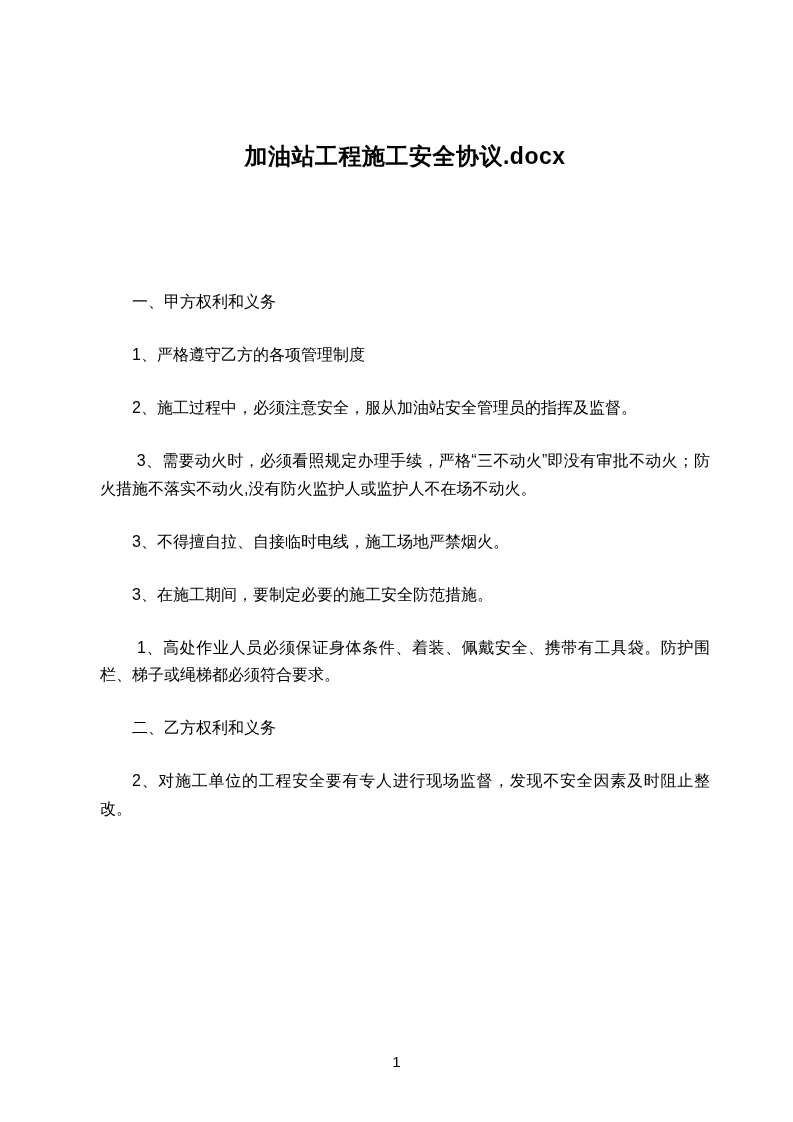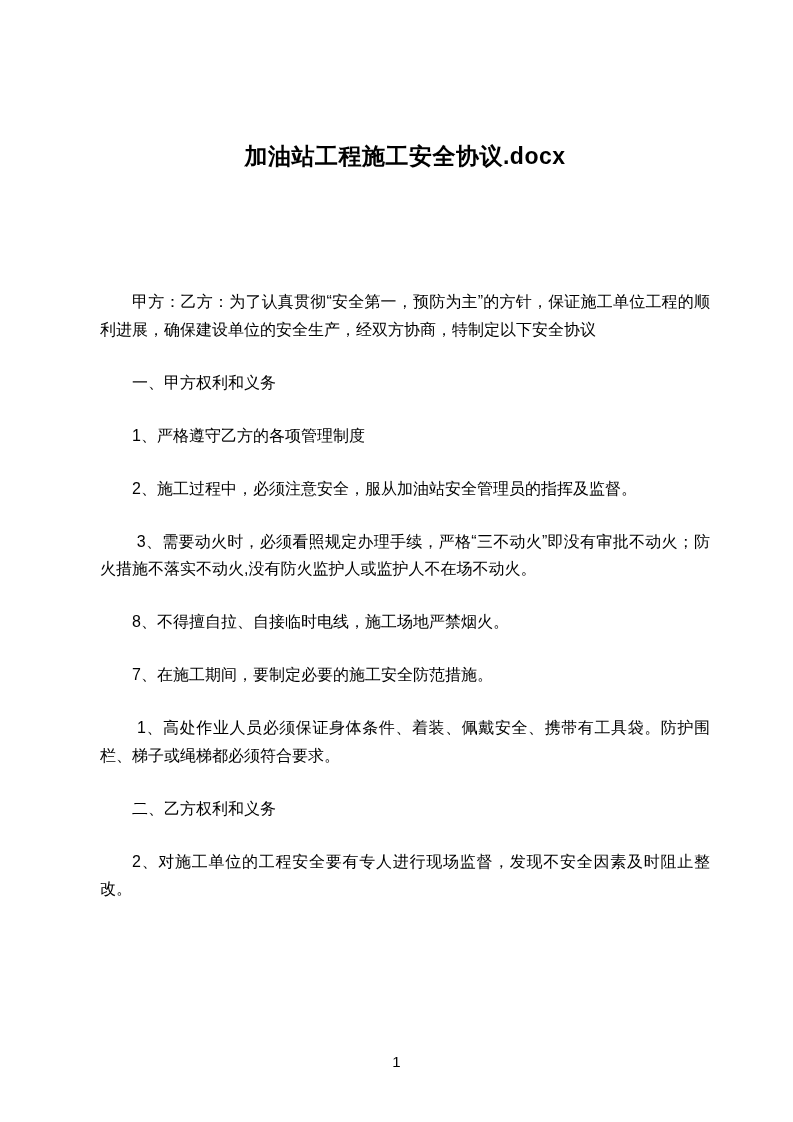--- a/index.html
+++ b/index.html
@@ -50,26 +50,25 @@
     line-height: 20px;
   }
 </style>
 </head>
 <body>
 
 <div class="page">
   <div class="content">
     <h1 class="doc-title">加油站工程施工安全协议.docx</h1>
 
-    <p class="para">甲方：乙方：为了认真贯彻“安全第一，预防为主”的方针，保证施工单位工程的顺利进展，确保建设单位的安全生产，经双方协商，特制定以下安全协议</p>
     <p class="para">一、甲方权利和义务</p>
     <p class="para">1、严格遵守乙方的各项管理制度</p>
     <p class="para">2、施工过程中，必须注意安全，服从加油站安全管理员的指挥及监督。</p>
     <p class="para"> 3、需要动火时，必须看照规定办理手续，严格“三不动火”即没有审批不动火；防火措施不落实不动火,没有防火监护人或监护人不在场不动火。</p>
-    <p class="para">8、不得擅自拉、自接临时电线，施工场地严禁烟火。</p>
-    <p class="para">7、在施工期间，要制定必要的施工安全防范措施。</p>
+    <p class="para">3、不得擅自拉、自接临时电线，施工场地严禁烟火。</p>
+    <p class="para">3、在施工期间，要制定必要的施工安全防范措施。</p>
     <p class="para"> 1、高处作业人员必须保证身体条件、着装、佩戴安全、携带有工具袋。防护围栏、梯子或绳梯都必须符合要求。</p>
     <p class="para">二、乙方权利和义务</p>
     <p class="para">2、对施工单位的工程安全要有专人进行现场监督，发现不安全因素及时阻止整改。</p>
   </div>
 
   <div class="page-footer">1</div>
 </div>
 
 </body></html>

